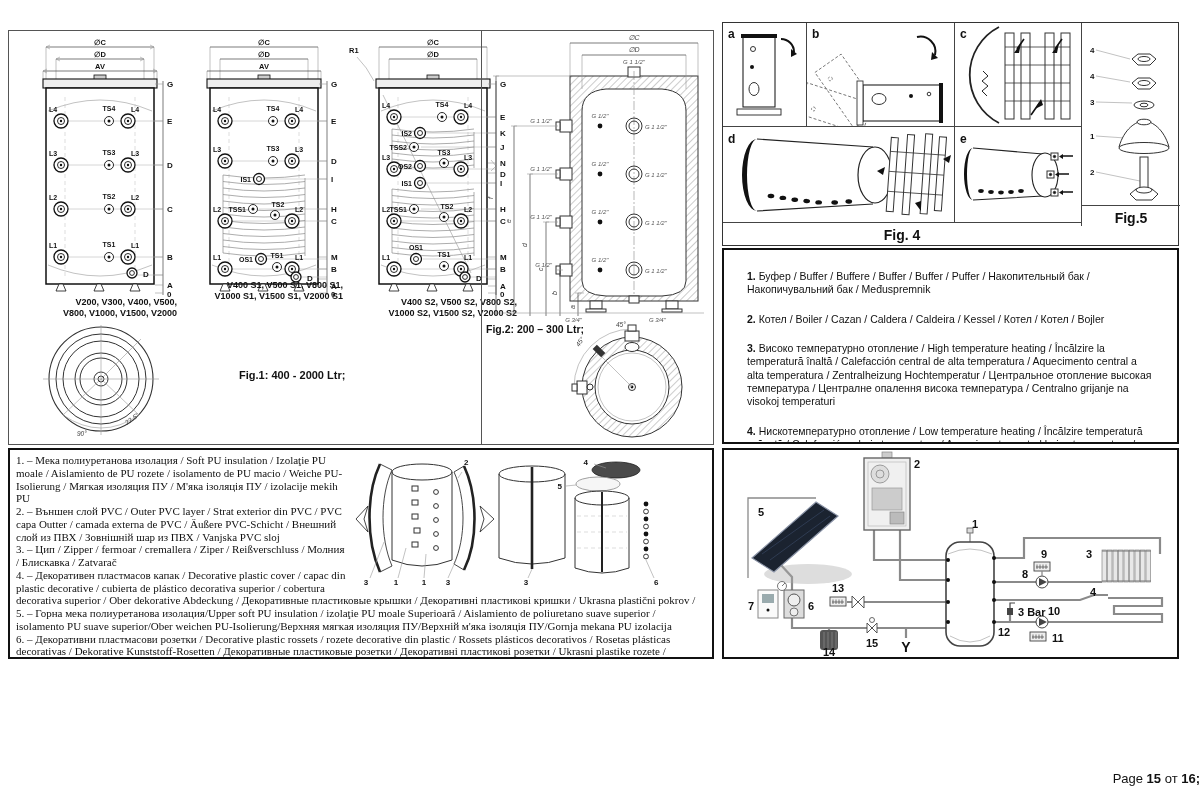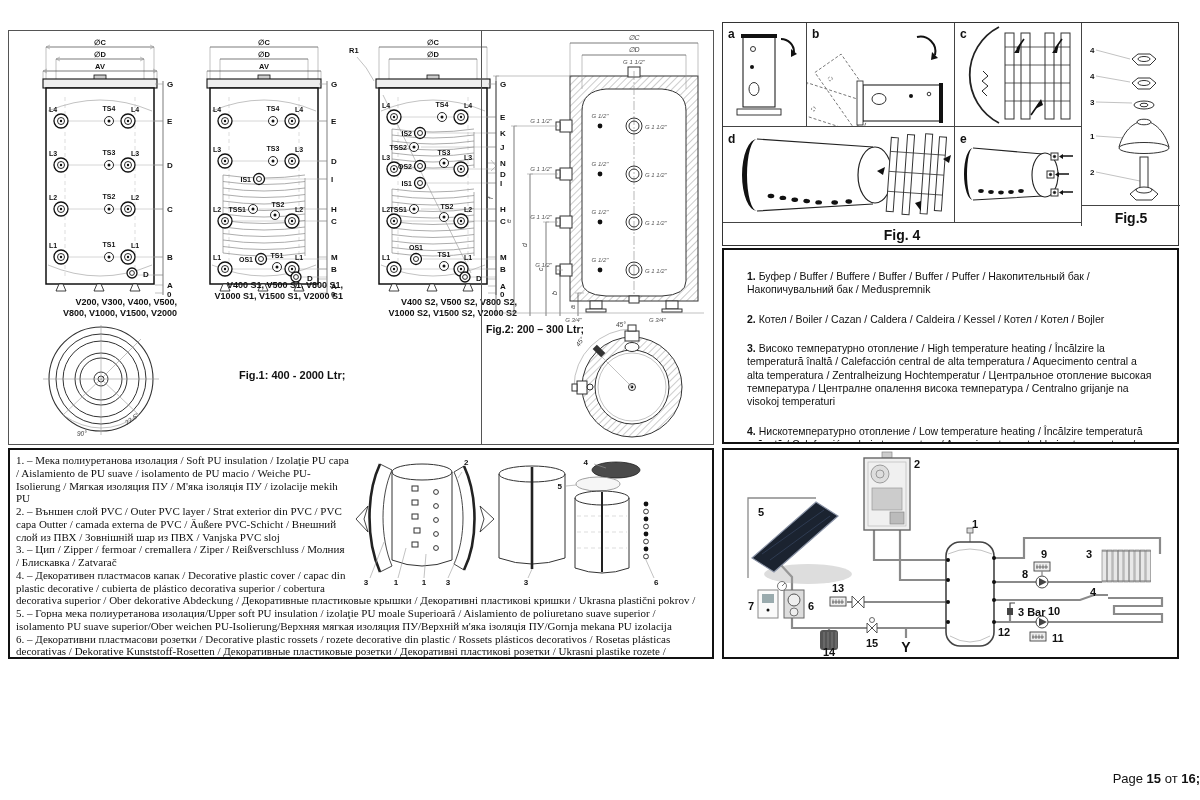--- a/index.html
+++ b/index.html
@@ -511,21 +511,21 @@
             <circle class="gst" cx="292" cy="70.5" r="2.4" fill="#fff"></circle>
             <circle class="dot" cx="292" cy="78" r="2.4"></circle>
             <circle class="gst" cx="292" cy="85.5" r="2.4" fill="#fff"></circle>
             <circle class="dot" cx="292" cy="93" r="2.4"></circle>
             <circle class="gst" cx="292" cy="100.5" r="2.4" fill="#fff"></circle>
           <path class="thin" d="M292,104 L300,122"></path>
           <text class="co" x="300" y="129">6</text>
         </g>
       </g>
     </svg>
-    <p><span>1. –</span> <span>Мека полиуретанова изолация / Soft PU insulation / Izolaţie PU capa / Aislamiento de PU suave / isolamento de PU macio / Weiche PU-Isolierung / Мягкая изоляция ПУ / М'яка ізоляція ПУ / izolacije mekih PU</span></p>
+    <p><span>1. –</span> <span>Мека полиуретанова изолация / Soft PU insulation / Izolaţie PU moale / Aislamiento de PU rozete / isolamento de PU macio / Weiche PU-Isolierung / Мягкая изоляция ПУ / М'яка ізоляція ПУ / izolacije mekih PU</span></p>
     <p><span>2. –</span> <span>Външен слой PVC / Outer PVC layer / Strat exterior din PVC / PVC capa Outter / camada externa de PVC / Äußere PVC-Schicht / Внешний слой из ПВХ / Зовнішній шар из ПВХ / Vanjska PVC sloj</span></p>
     <p><span>3. –</span> <span>Цип / Zipper / fermoar / cremallera / Ziper / Reißverschluss / Молния / Блискавка / Zatvarač</span></p>
     <p><span>4. –</span> <span>Декоративен пластмасов капак / Decorative plastic cover / capac din plastic decorative / cubierta de plástico decorativa superior / cobertura decorativa superior / Ober dekorative Abdeckung / Декоративные пластиковые крышки / Декоративні пластикові кришки / Ukrasna plastični pokrov /</span></p>
     <p><span>5. –</span> <span>Горна мека полиуретанова изолация/Upper  soft PU insulation / izolaţie PU moale Superioară / Aislamiento de poliuretano suave superior / isolamento PU suave superior/Ober weichen PU-Isolierung/Верхняя мягкая изоляция ПУ/Верхній м'яка ізоляція ПУ/Gornja mekana PU izolacija</span></p>
     <p><span>6. –</span> <span>Декоративни пластмасови розетки / Decorative plastic rossets / rozete decorative din plastic / Rossets plásticos decorativos / Rosetas plásticas decorativas / Dekorative Kunststoff-Rosetten / Декоративные пластиковые розетки / Декоративні пластикові розетки / Ukrasni plastike rozete /</span></p>
   </section>
 
   <section class="boxC">
     <div class="cc br bb" style="left:0;top:0;width:84px;height:104px">
       <svg width="83" height="103" viewBox="0 0 83 103">

